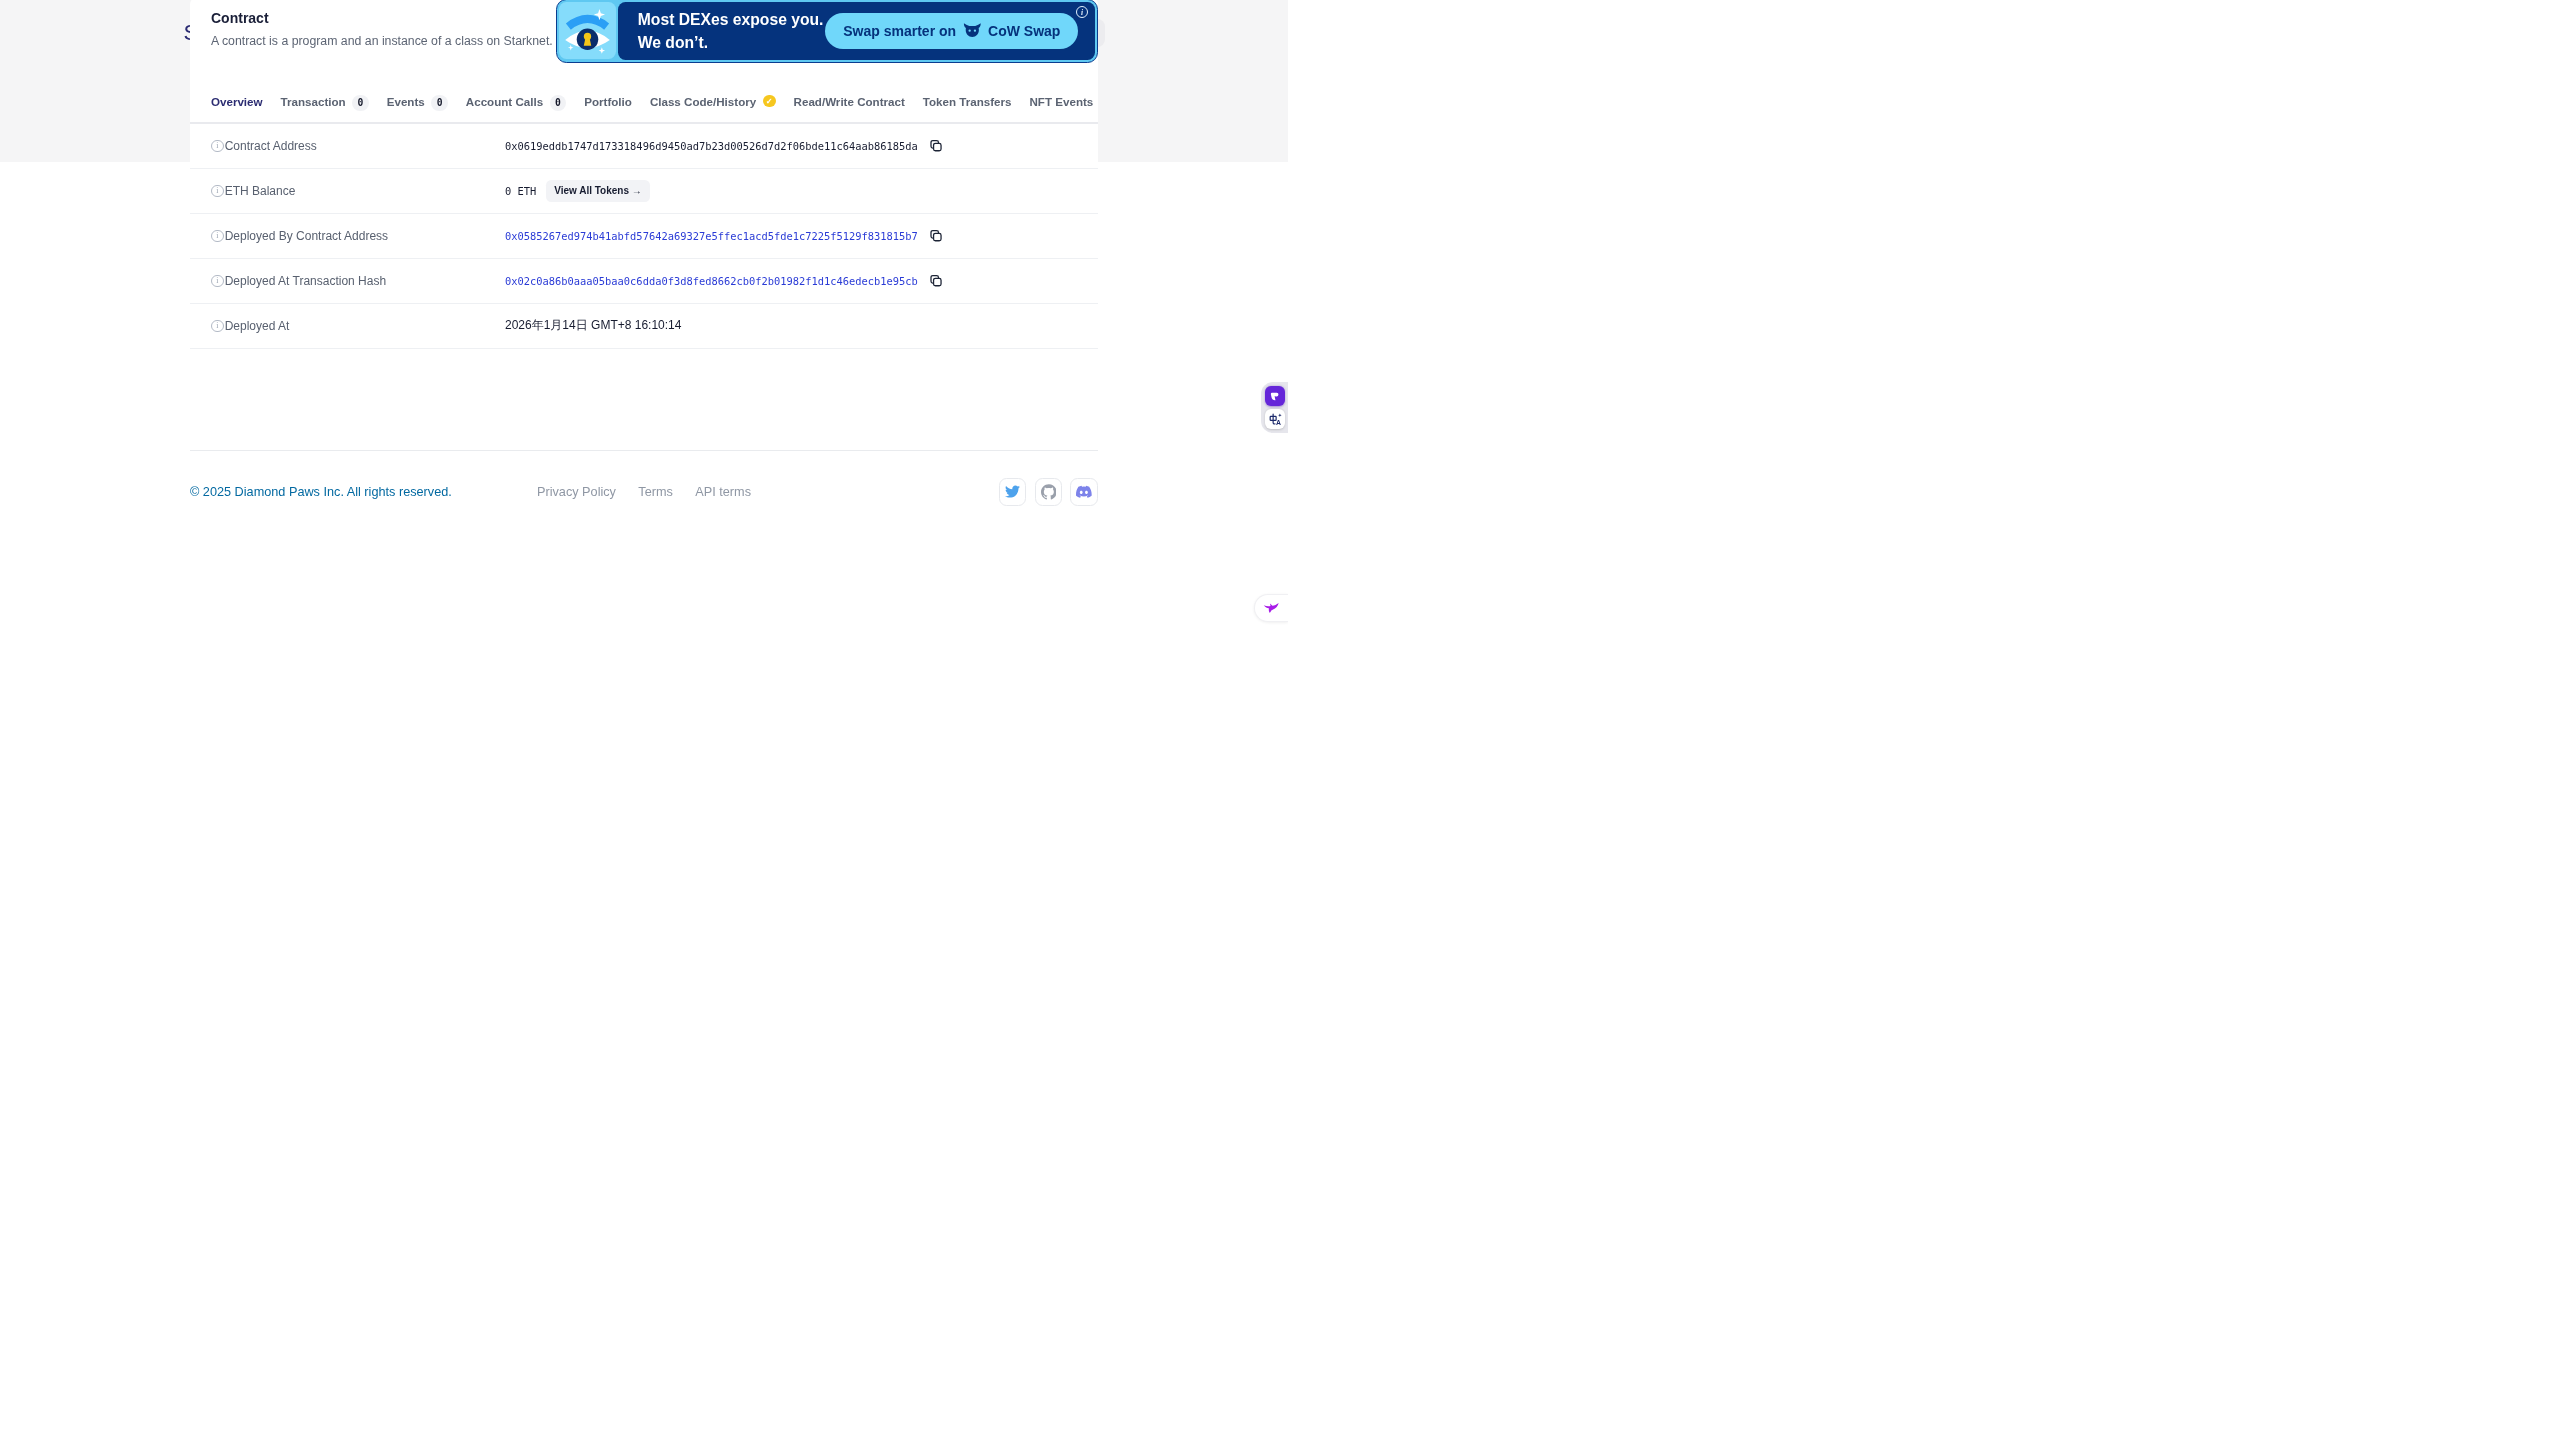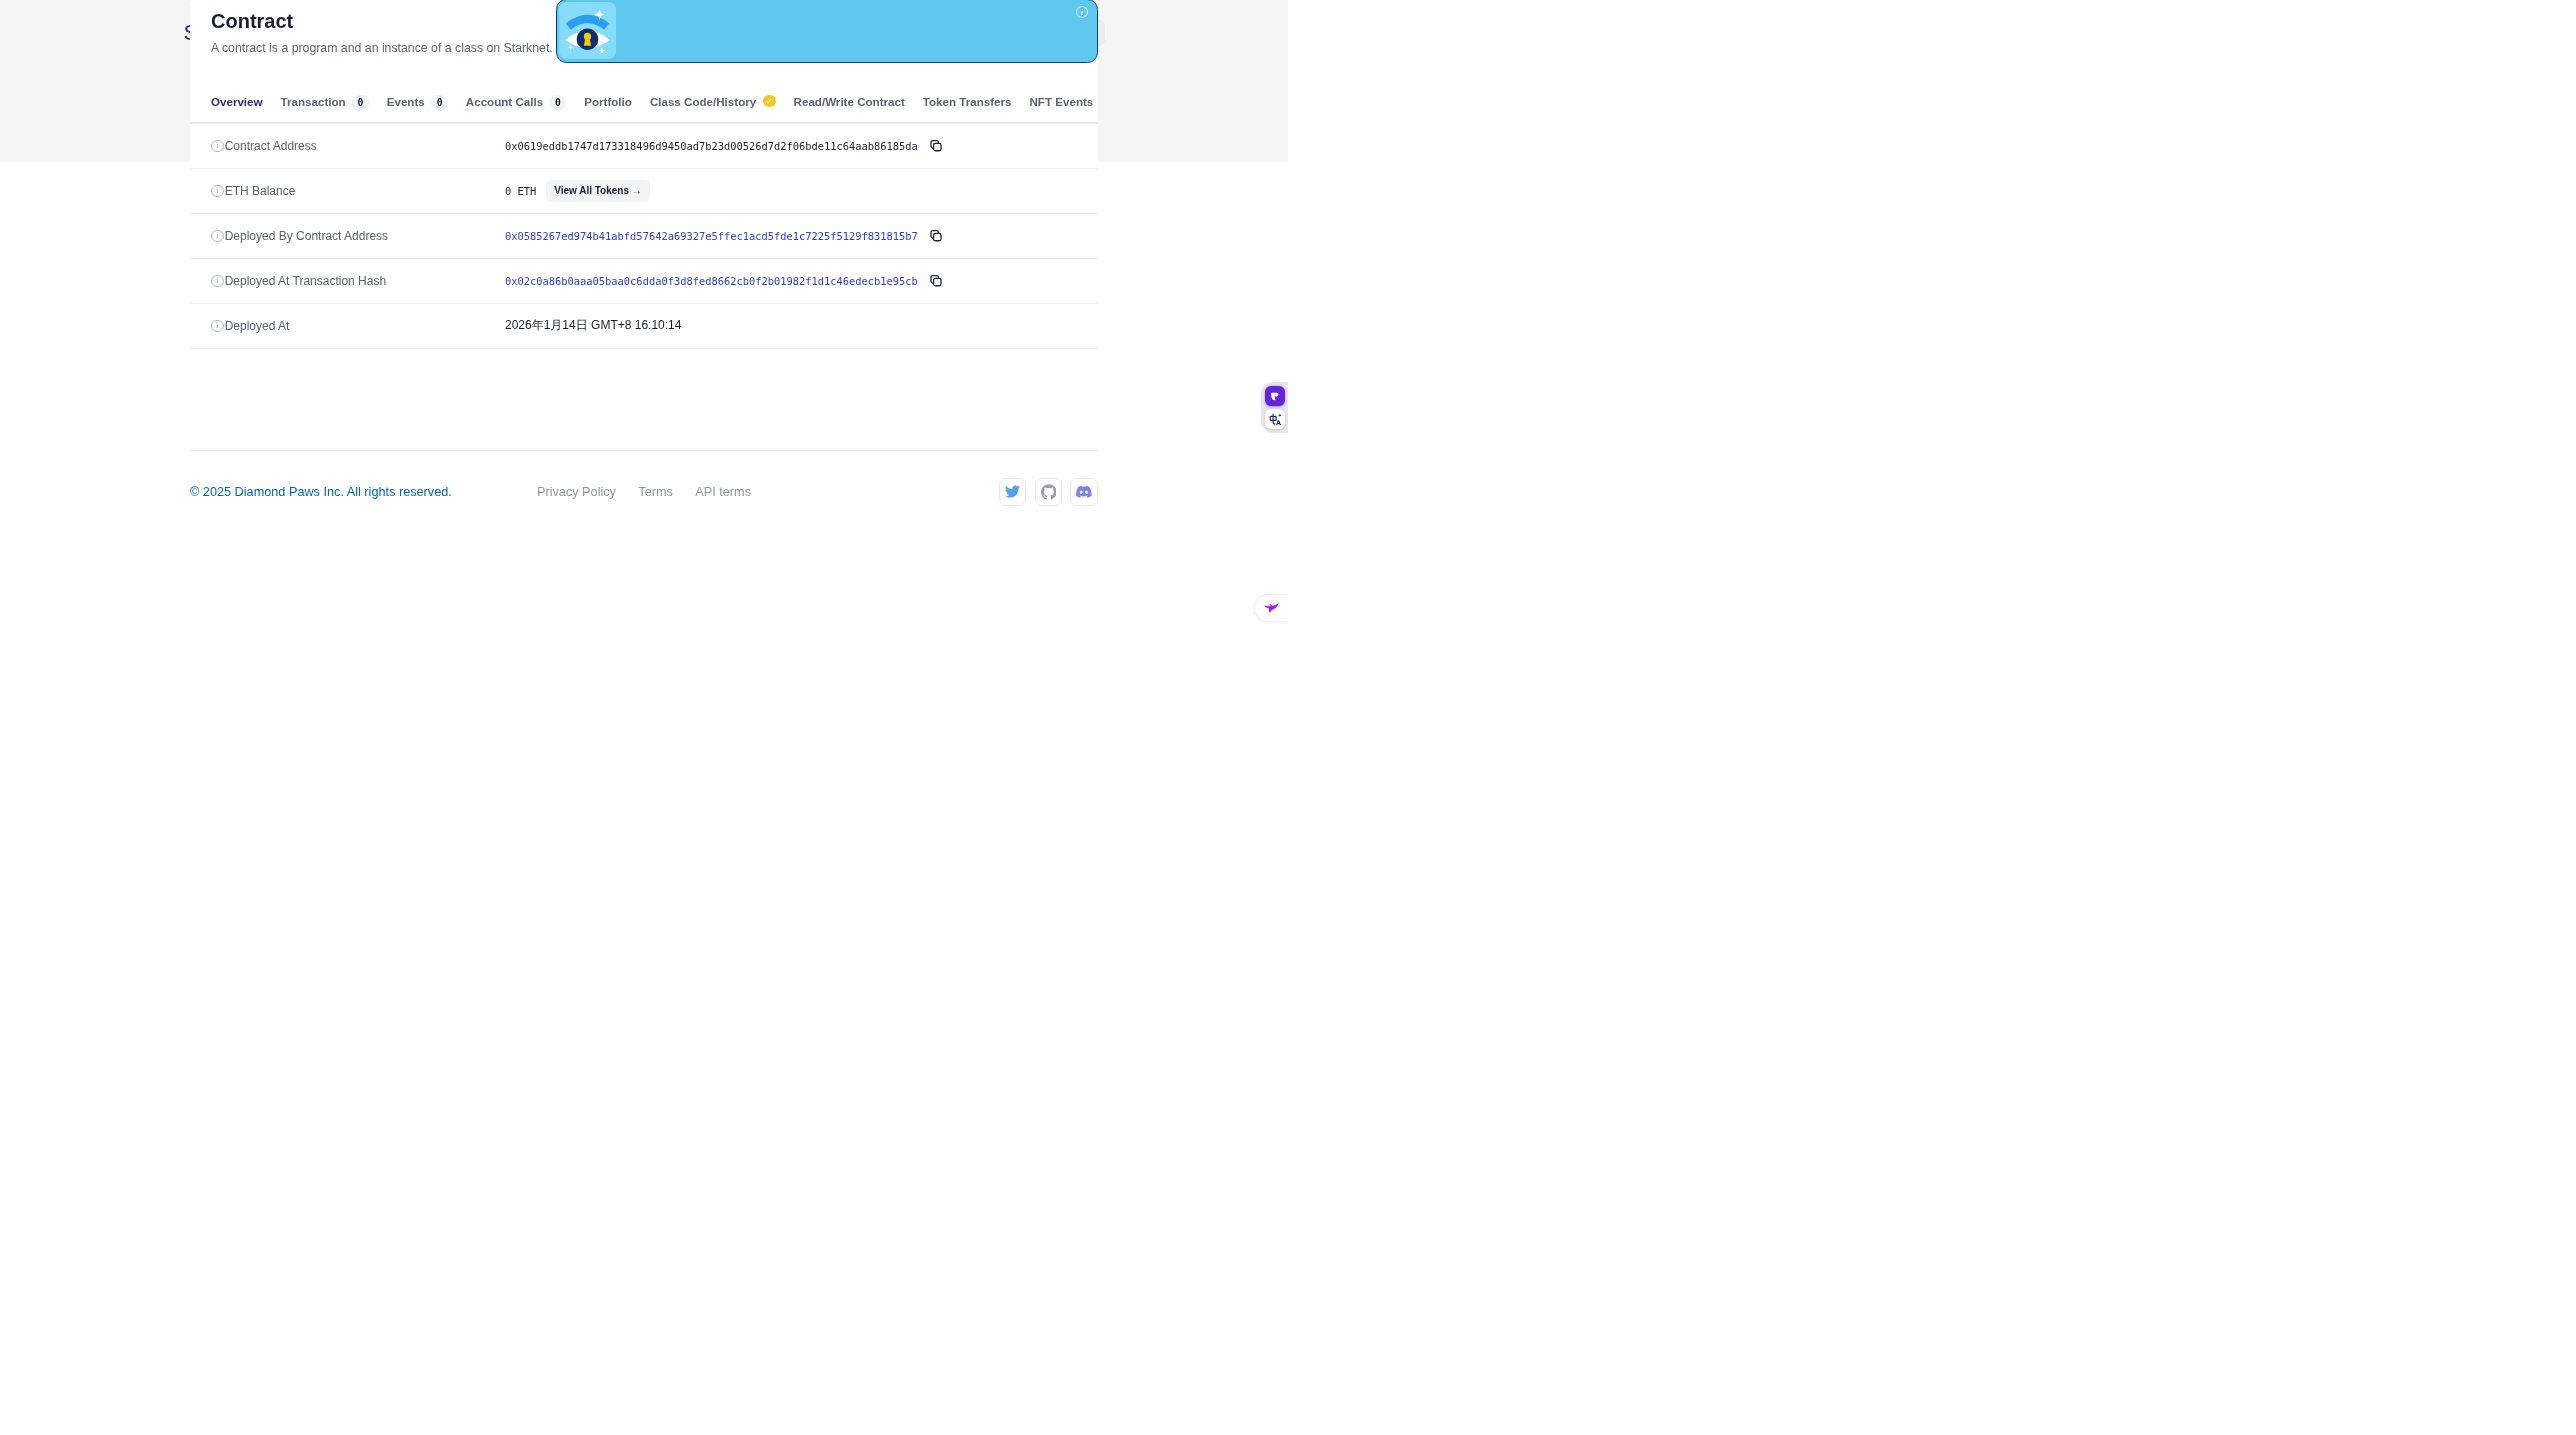--- a/index.html
+++ b/index.html
@@ -30,21 +30,21 @@
   .net-select { margin-left:auto; width:78px; height:27px; border:0.7px solid #d6d9de; border-radius:6px; background:#fff;
     display:flex; align-items:center; justify-content:space-between; padding:0 5.2px 0 9px;
     font-size:10.8px; font-weight:500; color:#181b22; cursor:pointer; box-shadow:0 0.7px 0.7px rgba(16,24,40,.04); }
   .theme-btn { margin-left:9px; width:28px; height:28px; border-radius:7.5px; background:#ececef;
     display:flex; align-items:center; justify-content:center; cursor:pointer; border:0; }
 
   
   .card { position:relative; width:908px; margin:-69px auto 0; background:#fff; border-radius:7.5px 7.5px 0 0; }
   .hero { display:flex; align-items:flex-start; padding:2.2px 0 0 21px; }
   .page-title-block { padding-top:11.2px; }
-  .page-title { font-size:20px; font-weight:700; color:#1a1f38; }
+  .page-title { font-size:14px; font-weight:700; color:#1a1f38; }
   .page-subtitle { margin-top:7.5px; font-size:12.3px; color:#5d6574; }
 
   
   .banner { margin-left:auto; width:542px; height:64px; background:#5fc8f1; border:1.5px solid #0a3c8f;
     border-radius:10.4px; padding:2.2px; display:flex; position:relative; cursor:pointer; }
   .banner-tile { width:57px; height:57px; border-radius:7.5px; background:#85dcfb; flex-shrink:0;
     display:flex; align-items:center; justify-content:center; overflow:hidden; }
   .banner-main { flex:1; margin-left:2.2px; background:#05337d; border-radius:7.5px;
     display:flex; align-items:center; padding:0 16.4px 0 19.4px; }
   .banner-text { font-size:15.7px; font-weight:700; color:#fff; line-height:1.5; white-space:nowrap; }
@@ -182,20 +182,35 @@
           <path d="M8 27 Q32 8 56 27" stroke="#2b9ff5" stroke-width="10" fill="none"></path>
           <path d="M4 44 Q32 20 60 44 Q32 64 4 44 Z" fill="#ffffff"></path>
           <circle cx="32" cy="43" r="13.5" fill="#0b2d6b"></circle>
           <circle cx="32" cy="39.5" r="4.6" fill="#f5c518"></circle>
           <path d="M29.3 42 L34.7 42 L36.7 51 L27.3 51 Z" fill="#f5c518"></path>
           <path d="M47 5 L48.7 10.3 L54 12 L48.7 13.7 L47 19 L45.3 13.7 L40 12 L45.3 10.3 Z" fill="#ffffff"></path>
           <path d="M11 50 L11.9 52.6 L14.5 53.5 L11.9 54.4 L11 57 L10.1 54.4 L7.5 53.5 L10.1 52.6 Z" fill="#ffffff"></path>
           <path d="M50 53 L51.1 56 L54 57.1 L51.1 58.2 L50 61.2 L48.9 58.2 L46 57.1 L48.9 56 Z" fill="#ffffff"></path>
         </svg>
       </div>
+      <div class="banner-main">
+        <div class="banner-text">
+          <div>Most DEXes expose you.</div>
+          <div>We don’t.</div>
+        </div>
+        <button class="cta">
+          <span>Swap smarter on</span>
+          <svg width="18.6" height="15.7" viewBox="0 0 24 20">
+            <path d="M1.2.2c2.9 1.9 5 3 6.9 3.4h7.8c1.9-.4 4-1.5 6.9-3.4.2 2.8-.7 4.9-2.6 6.2.2.8.3 1.6.3 2.5 0 5-3.7 9-8.5 9s-8.5-4-8.5-9c0-.9.1-1.7.3-2.5C1.9 5.1 1 3 1.2.2z" fill="#05327c"></path>
+            <circle cx="8.6" cy="9.8" r="1.5" fill="#70d7fa"></circle>
+            <circle cx="15.4" cy="9.8" r="1.5" fill="#70d7fa"></circle>
+          </svg>
+          <span>CoW Swap</span>
+        </button>
+      </div>
       <div class="info-badge"></div>
     </div>
   </div>
 
   <div class="tabs">
 
       <div class="tab active">
         <span>Overview</span>
 
       </div>

